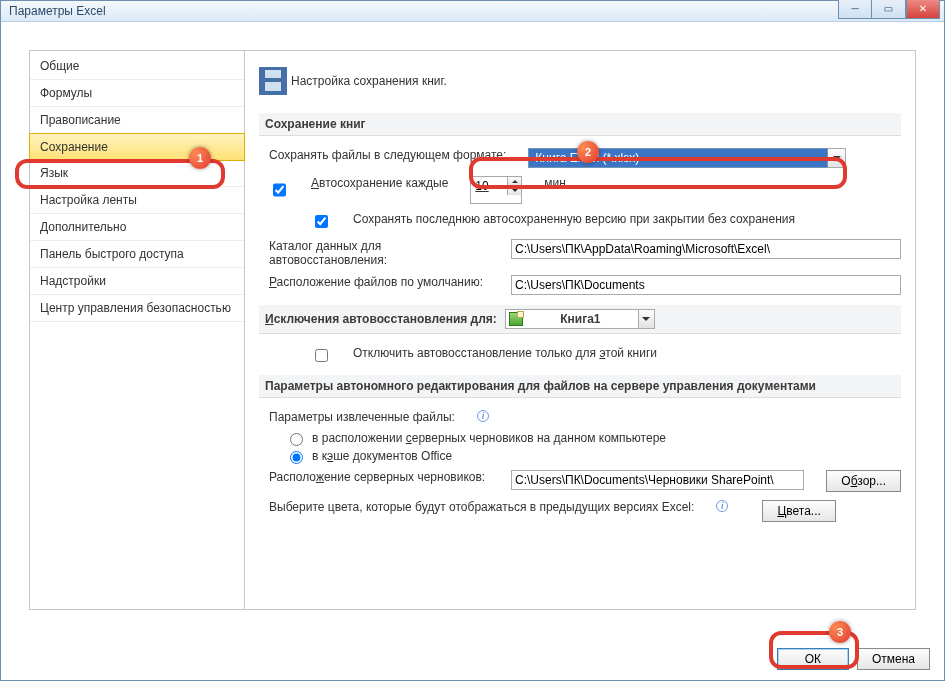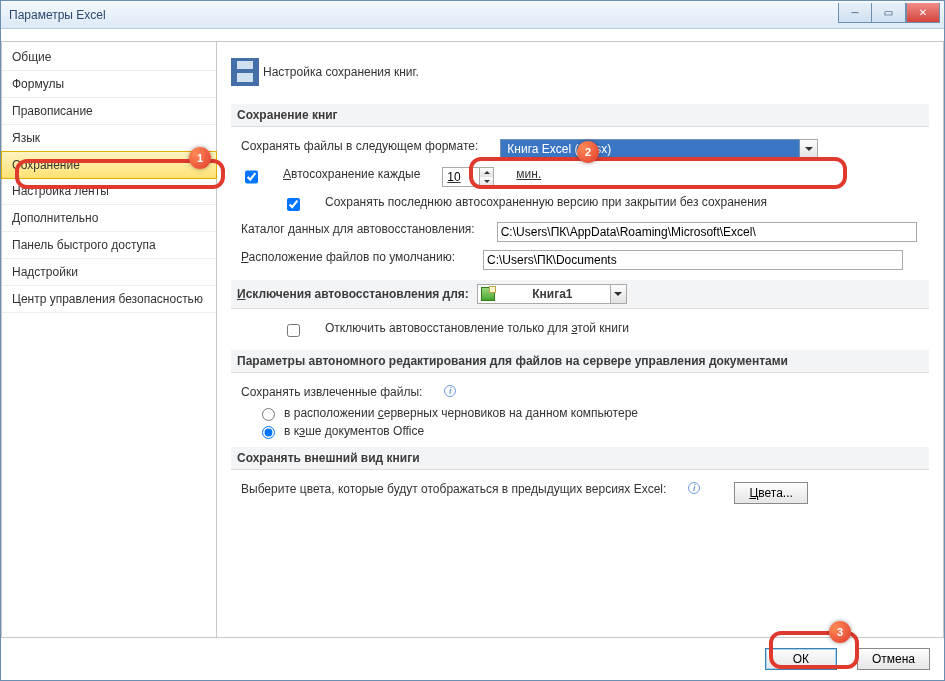--- a/index.html
+++ b/index.html
@@ -14,21 +14,21 @@
     width: 945px;
     height: 681px;
     background: #fff;
     border: 1px solid #6c8fb0;
     position: relative;
     box-shadow: 0 0 6px rgba(0,0,0,.3);
     display: flex;
     flex-direction: column;
   }
   .titlebar {
-    height: 28px;
+    height: 21px;
     background: linear-gradient(#f4f8fc, #dce9f7);
     border-bottom: 1px solid #b8cde2;
     display: flex;
     align-items: center;
     padding-left: 8px;
     color: #2b4a6b;
   }
   .titlebar .title { flex: 1; }
   .winbtn {
     width: 34px; height: 20px;
@@ -40,24 +40,23 @@
     font-size: 10px;
     color: #2b4a6b;
   }
   .winbtn.close { background: linear-gradient(#f08d89, #d4433c); color: #fff; margin-right: 4px; }
   .winbtn + .winbtn { border-left: none; }
   .winbtn.close { border-left: 1px solid #6c8fb0; }
 
   .body {
     flex: 1;
     display: flex;
-    padding: 0;
+    padding: 28px;
     gap: 0;
     overflow: hidden;
-    margin-top: 12px;
   }
 
   .sidebar {
     width: 216px;
     border: 1px solid #c7c7c7;
     border-right: 1px solid #c7c7c7;
     padding-top: 2px;
   }
   .sidebar-item {
     padding: 6px 10px;
@@ -156,21 +155,21 @@
   .triangle-down {
     width: 0; height: 0;
     border-left: 4px solid transparent;
     border-right: 4px solid transparent;
     border-top: 4px solid #333;
   }
 
   .spinner {
     display: inline-flex;
     border: 1px solid #a9a9a9;
-    height: 20px;
+    height: 28px;
     text-decoration: underline;
   }
   .spinner input { border: none; width: 36px; text-align: left; padding-left: 4px; height: 18px; }
   .spinner .spin-btns { display: flex; flex-direction: column; }
   .spinner .spin-btns div { width: 14px; height: 9px; background: linear-gradient(#fdfdfd,#e2e2e2); border-left: 1px solid #a9a9a9; display:flex; align-items:center; justify-content:center; }
   .arr-up { width:0;height:0;border-left:3px solid transparent;border-right:3px solid transparent;border-bottom:3px solid #333;}
   .arr-down{ width:0;height:0;border-left:3px solid transparent;border-right:3px solid transparent;border-top:3px solid #333;}
 
   .book-icon {
     display: inline-block;
@@ -211,21 +210,21 @@
     font: inherit;
   }
   .button.default {
     border: 1px solid #3c7fb1;
     box-shadow: inset 0 0 0 1px #a8d4f2;
   }
 
   .footer {
     display: flex;
     justify-content: flex-end;
-    gap: 20px;
+    gap: 8px;
     padding: 10px 14px;
     position: relative;
     margin-left: 16px;
   }
 
   .callout {
     border: 4px solid #e03a2f;
     border-radius: 12px;
     position: absolute;
     pointer-events: none;
@@ -257,22 +256,22 @@
     <div class="winbtn">▭</div>
     <div class="winbtn close">✕</div>
   </div>
 
   <div class="body">
 
     <div class="sidebar">
       <div class="sidebar-item"><span>Общие</span></div>
       <div class="sidebar-item"><span>Формулы</span></div>
       <div class="sidebar-item"><span>Правописание</span></div>
+      <div class="sidebar-item selected"><span>Сохранение</span></div>
       <div class="sidebar-item"><span>Язык</span></div>
-      <div class="sidebar-item selected"><span>Сохранение</span></div>
       <div class="sidebar-item"><span>Настройка ленты</span></div>
       <div class="sidebar-item"><span>Дополнительно</span></div>
       <div class="sidebar-item"><span>Панель быстрого доступа</span></div>
       <div class="sidebar-item"><span>Надстройки</span></div>
       <div class="sidebar-item"><span>Центр управления безопасностью</span></div>
     </div>
 
     <div class="main">
 
       <div class="section-header">
@@ -335,36 +334,40 @@
       </div>
 
       <div class="row" style="padding-left:52px">
         <input type="checkbox" style="">
         <span class="lbl">Отключить автовосстановление только для <span class="under">э</span>той книги</span>
       </div>
 
       <div class="group-heading">Параметры автономного редактирования для файлов на сервере управления документами</div>
 
       <div class="row">
-        <span class="lbl">Сохранять извлеченные файлы:</span>
+        <span class="lbl">Параметры извлеченные файлы:</span>
         <span class="info-icon">i</span>
       </div>
       <div class="radio-group">
         <div class="radio-row">
           <input type="radio" name="drafts" style="">
           <span>в расположении <span class="under">с</span>ерверных черновиков на данном компьютере</span>
         </div>
         <div class="radio-row">
           <input type="radio" name="drafts" checked="" style="">
           <span>в к<span class="under">э</span>ше документов Office</span>
         </div>
       </div>
 
-
-      <div class="group-heading">Сохранять внешний вид книги</div>
+      <div class="row">
+        <span class="field-label" style="min-width:220px">Располо<span class="under">ж</span>ение серверных черновиков:</span>
+        <input type="text" style="width: 360px;" value="C:\Users\ПК\Documents\Черновики SharePoint\">
+        <button class="button" style="margin-left:auto">О<span class="under">б</span>зор...</button>
+      </div>
+
 
       <div class="row">
         <span class="lbl">Выберите цвета, которые будут отображаться в предыдущих версиях Excel:</span>
         <span class="info-icon">i</span>
         <button class="button" style="margin-left:12px"><span class="under">Ц</span>вета...</button>
       </div>
 
     </div>
   </div>
 

